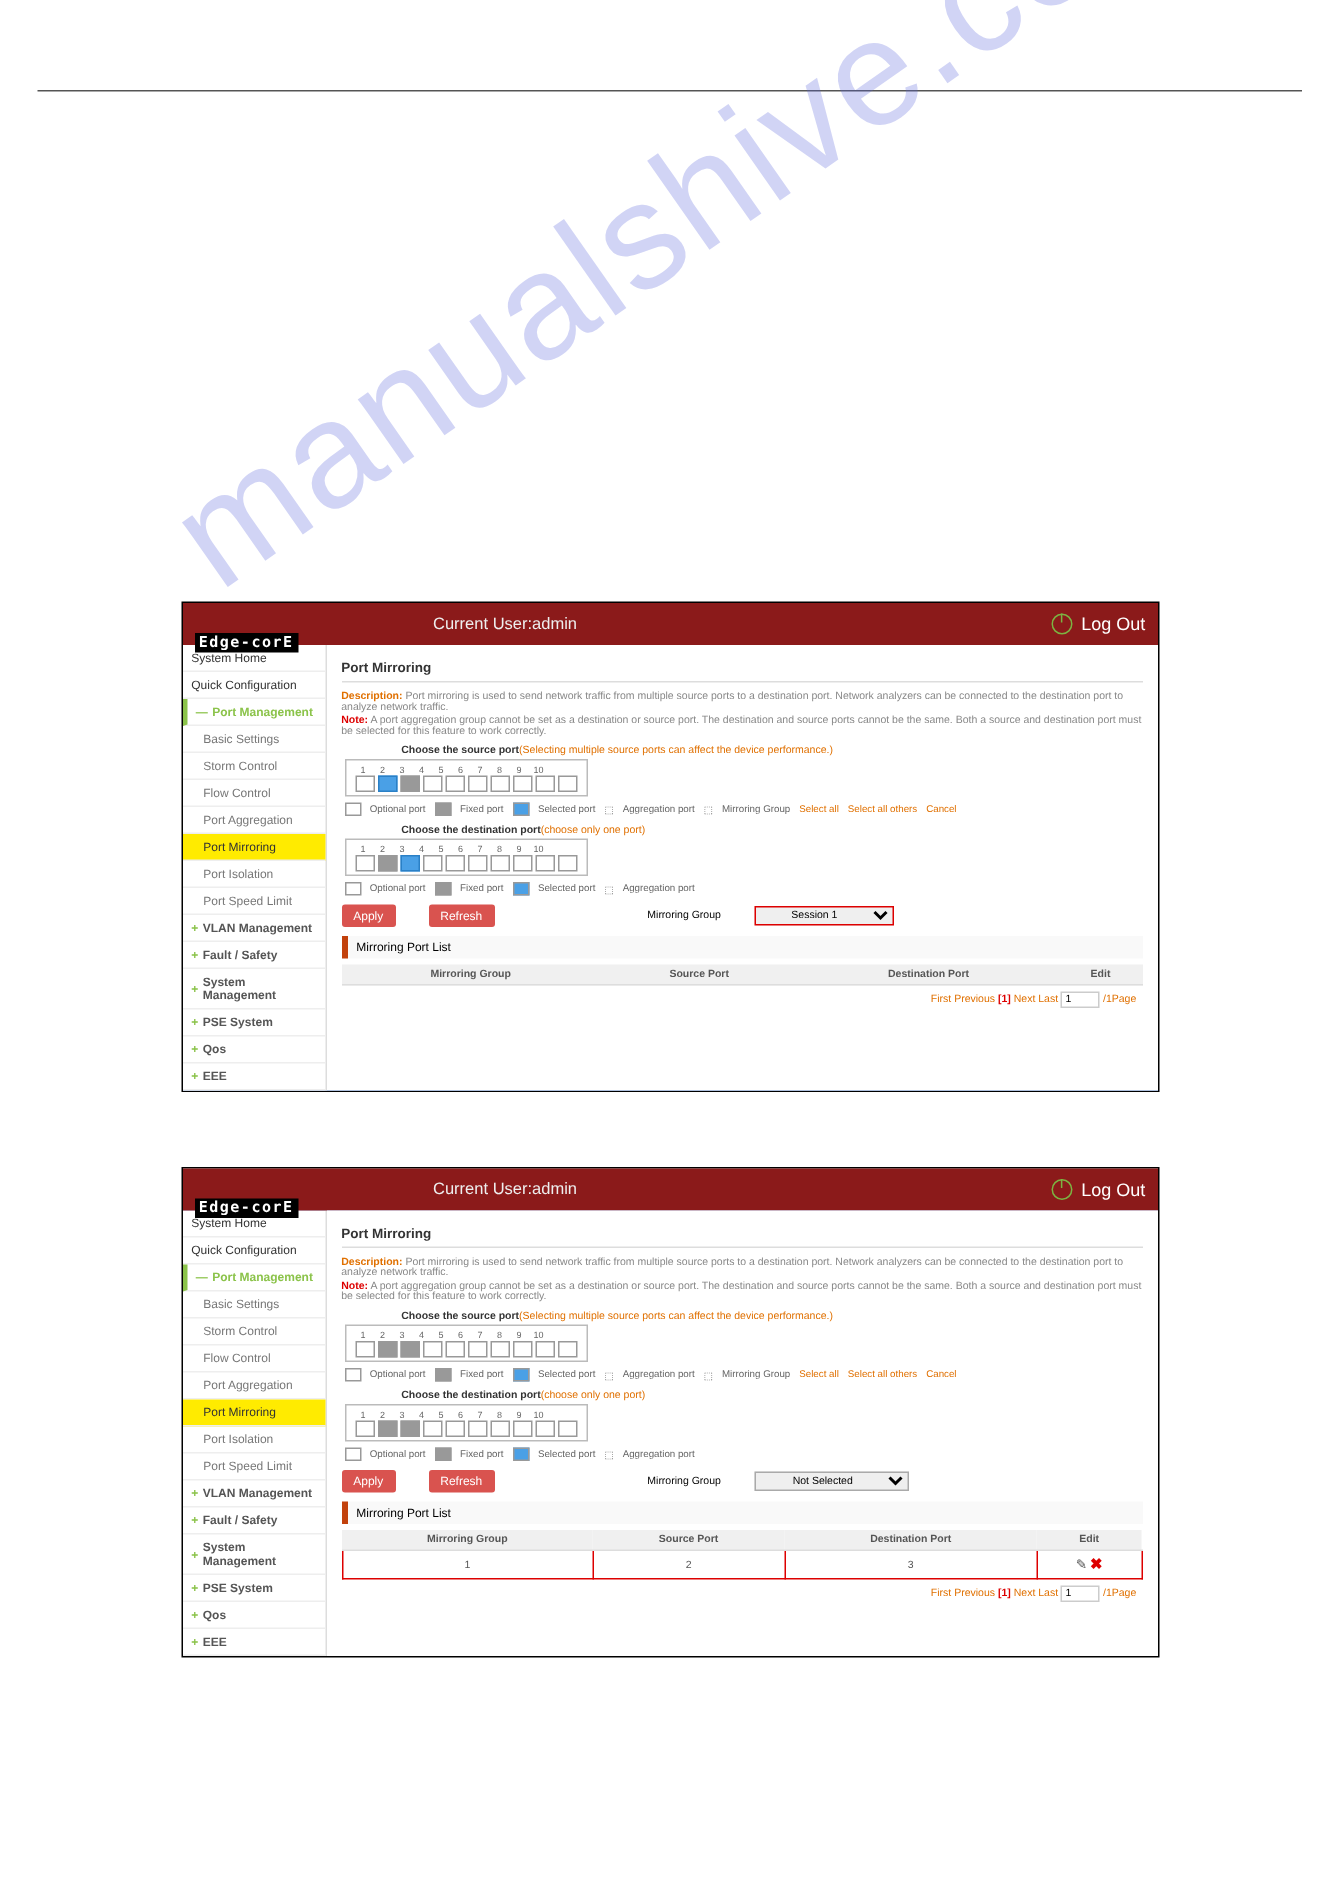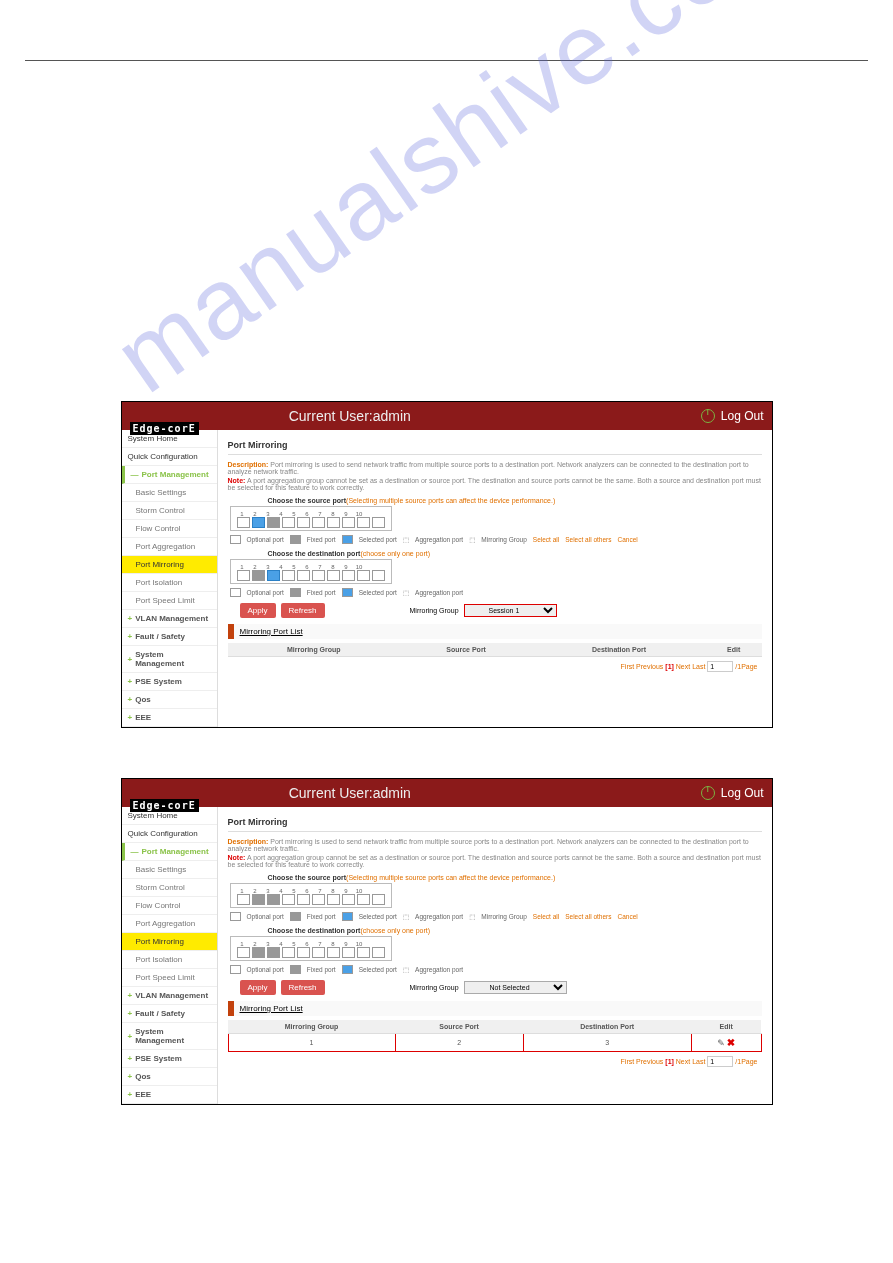--- a/index.html
+++ b/index.html
@@ -38,21 +38,21 @@
     font-size: 10px;
     background: #000;
     color: #fff;
     padding: 1px 3px;
     letter-spacing: 1px;
     font-weight: bold;
     margin-top: 25px;
   }
   .curuser {
     margin-left: 90px;
-    font-size: 14px;
+    font-size: 11px;
     color: #eee;
   }
   .topright {
     margin-left: auto;
     display: flex;
     align-items: center;
     gap: 6px;
     font-size: 12px;
   }
   .power-icon {
@@ -177,47 +177,46 @@
     gap: 6px;
     align-items: center;
     flex-wrap: wrap;
   }
   .legend .sw { width: 9px; height: 7px; display: inline-block; border: 1px solid #999; vertical-align: middle; }
   .legend .sw.sel { background: #4aa0e6; }
   .legend .sw.fix { background: #999; }
   .legend a { color: #e07000; cursor: pointer; }
   .btn-row {
     display: flex;
-    gap: 5px;
+    gap: 22px;
     align-items: center;
-    margin: 6px 12px;
+    margin: 6px 0;
   }
   .btn {
     background: #d9534f;
     color: #fff;
     border: none;
     padding: 3px 8px;
     font-size: 8px;
     border-radius: 2px;
     cursor: pointer;
   }
   .mg-label { font-size: 7px; margin-left: 80px; }
   .mg-select {
     font-size: 7px;
     border: 1px solid #d00;
     padding: 1px 20px;
   }
   .mg-select.plain { border: 1px solid #aaa; text-align: right; }
   .list-hdr {
-    border-left: 6px solid #c2410c;
+    border-left: 4px solid #c2410c;
     padding: 3px 6px;
     font-size: 8px;
     background: #f9f9f9;
     margin-top: 6px;
-    text-decoration: underline;
   }
   .tbl {
     width: 100%;
     border-collapse: collapse;
     font-size: 7px;
     margin-top: 4px;
   }
   .tbl th {
     background: #f0f0f0;
     padding: 3px;

